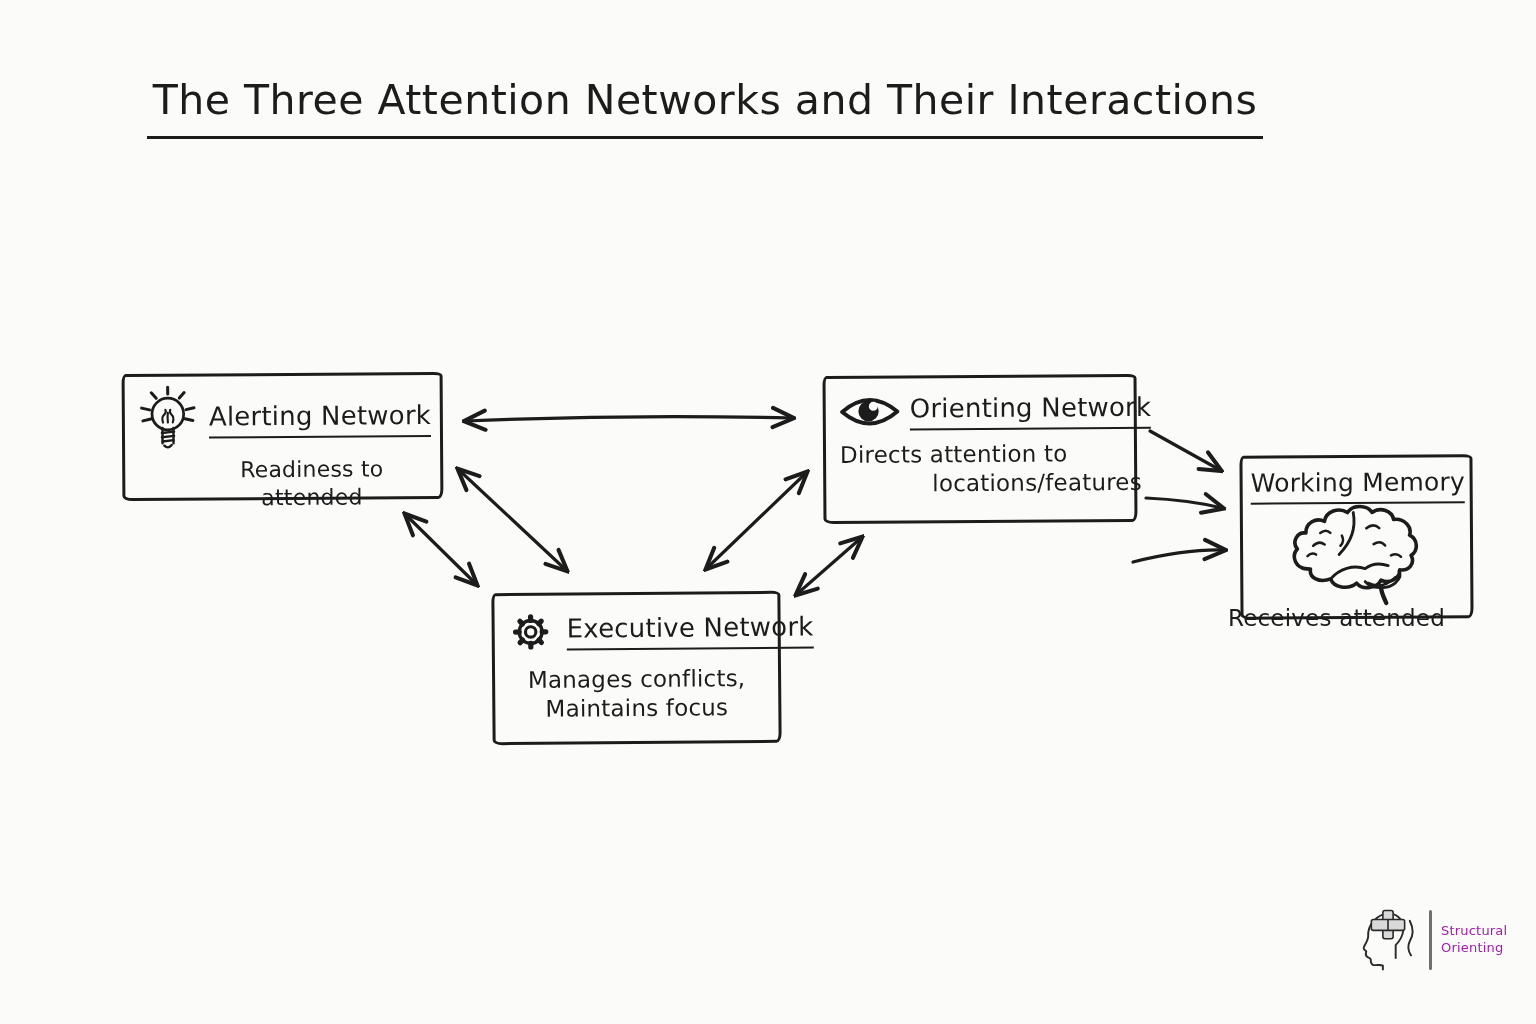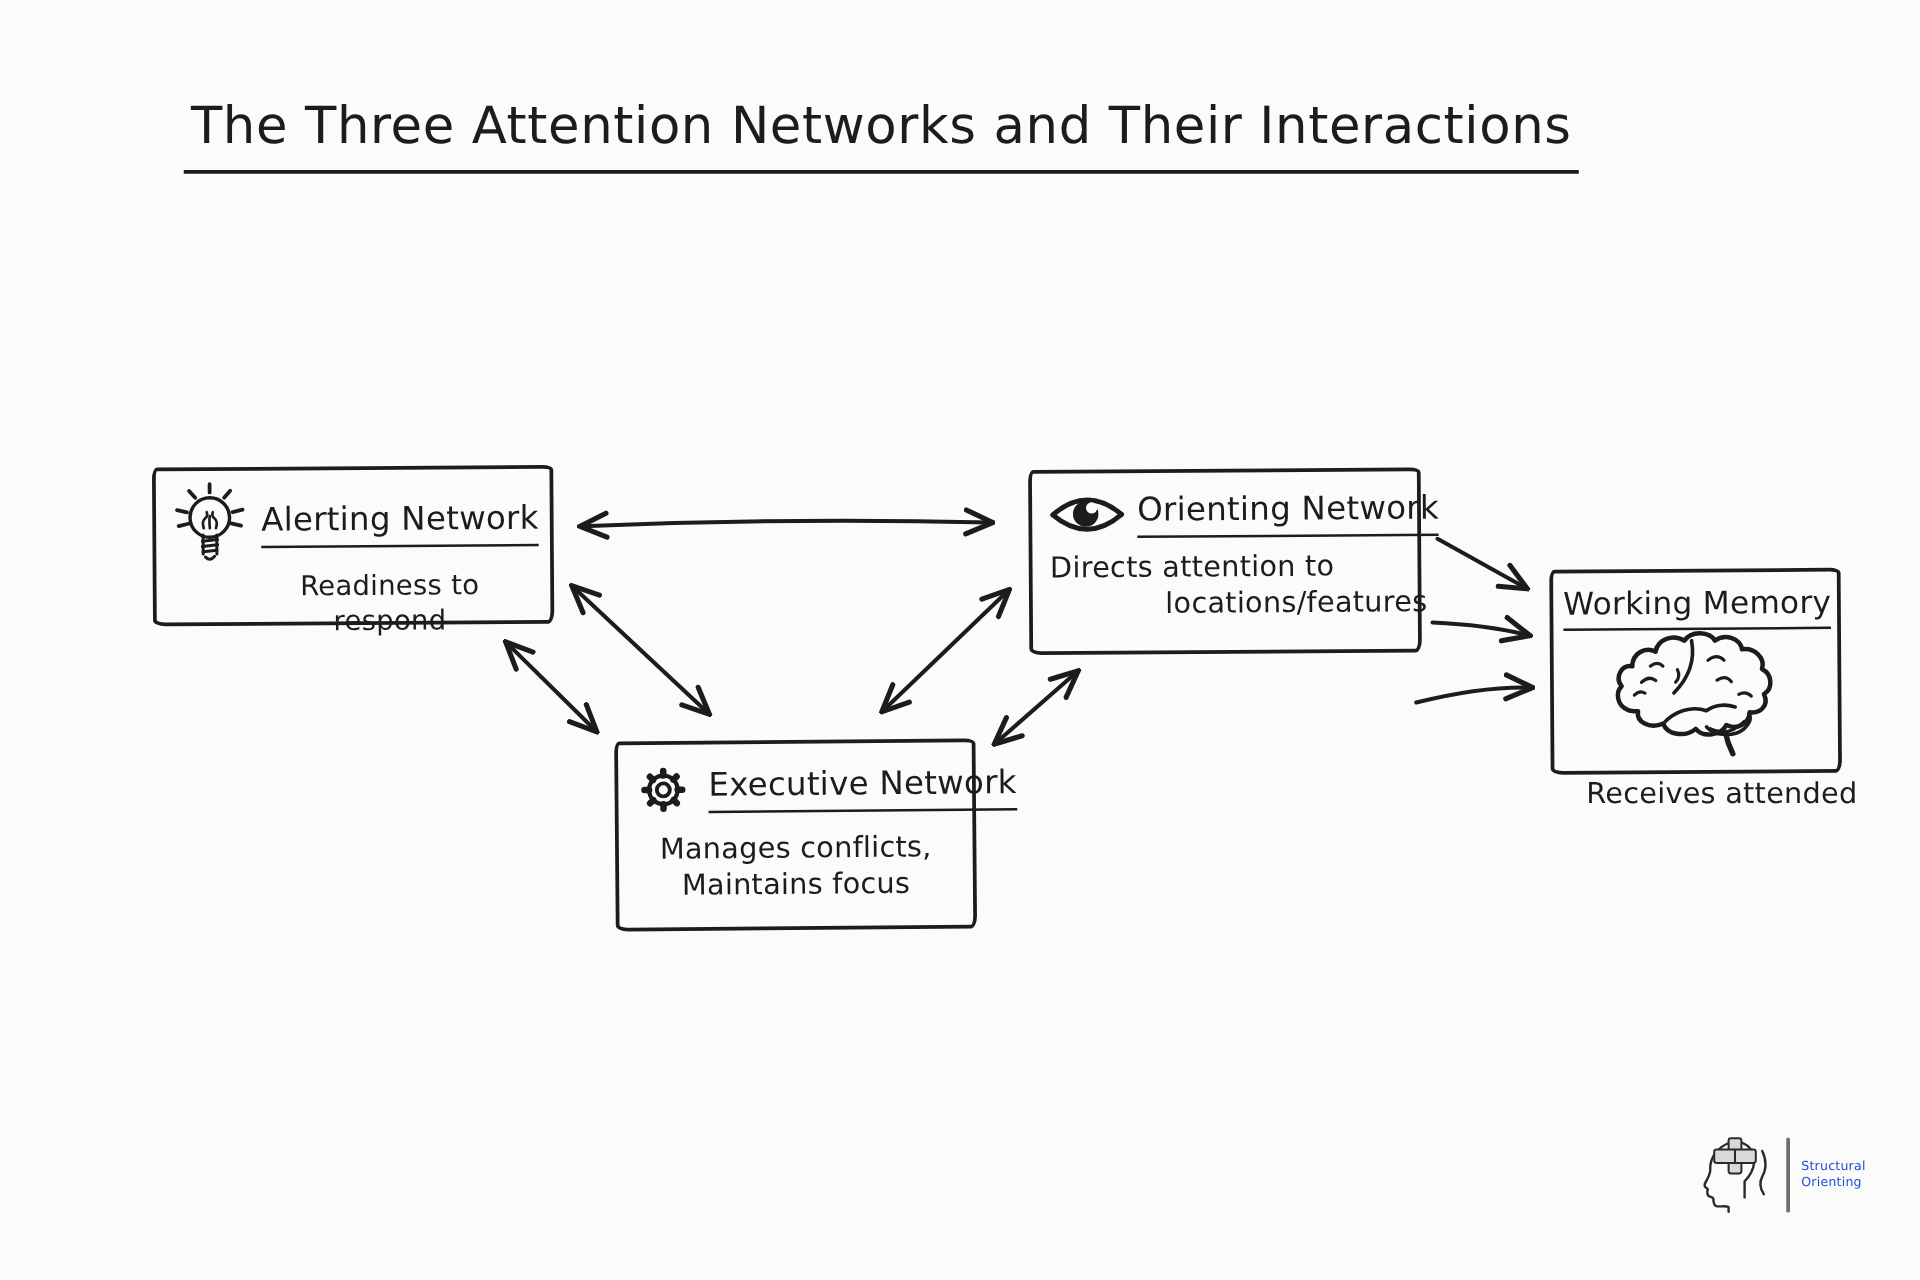--- a/index.html
+++ b/index.html
@@ -37,29 +37,29 @@
   .node-orienting .node-desc{margin-top:8px;font-size:23px;}
   .node-orienting .desc-line2{margin-left:92px;}
 
   .node-executive{left:492px;top:592px;width:289px;height:152px;transform:rotate(-.5deg);
                   padding:10px 10px 6px 10px;}
   .node-executive .node-desc{text-align:center;margin-top:8px;font-size:23px;}
 
   .node-working{left:1240px;top:455px;width:233px;height:164px;transform:rotate(-.4deg);
                 padding:10px 8px 4px 8px;text-align:center;}
   .node-working .node-label{font-size:25px;}
-  .working-caption{position:absolute;left:1228px;top:620px;width:258px;text-align:right;
+  .working-caption{position:absolute;left:1228px;top:603px;width:258px;text-align:left;
                    font-size:23px;line-height:1.35;letter-spacing:.2px;}
 
   .icon{flex:0 0 auto;}
 
   
   .logo{position:absolute;left:1356px;top:908px;display:flex;align-items:center;gap:9px;}
   .logo-bar{width:3px;height:60px;background:#6f6f6f;border-radius:2px;}
-  .logo-text{font-size:10px;line-height:1.3;color:#1d4ed8;letter-spacing:.2px;}
+  .logo-text{font-size:13px;line-height:1.3;color:#a21caf;letter-spacing:.2px;}
 </style>
 </head>
 <body>
 
 <div class="canvas">
 
   <div class="title-wrap">
     <h1 class="title">The Three Attention Networks and Their Interactions</h1>
   </div>
 
@@ -97,21 +97,21 @@
           <path d="M50,62 q-1,-10 0,-16" stroke-width="3.5"></path>
           <path d="M58,62 q3,-9 -2,-13 q-4,-3 -2,-8" stroke-width="3.5"></path>
           <path d="M41,71 L41,96 M59,71 L59,96" stroke-width="4"></path>
           <path d="M40,79 L60,77 M40,86 L60,84 M41,93 L59,91" stroke-width="4"></path>
           <path d="M44,100 Q50,106 56,99" stroke-width="4"></path>
         </g>
       </svg>
       <span class="node-label">Alerting Network</span>
     </div>
     <div class="node-desc">
-      <span>Readiness to respond</span>
+      <span>Readiness to attended</span>
     </div>
   </div>
 
   <div class="node node-orienting">
     <div class="node-head">
       <svg class="icon" width="60" height="42" viewBox="0 0 100 70">
         <path d="M4,35 Q50,-4 96,35 Q50,74 4,35 Z" fill="none" stroke="#1c1c1c" stroke-width="6.5" stroke-linejoin="round"></path>
         <circle cx="48" cy="34" r="17" fill="#1c1c1c"></circle>
         <circle cx="56" cy="26" r="7.5" fill="#fbfbf9"></circle>
       </svg>

